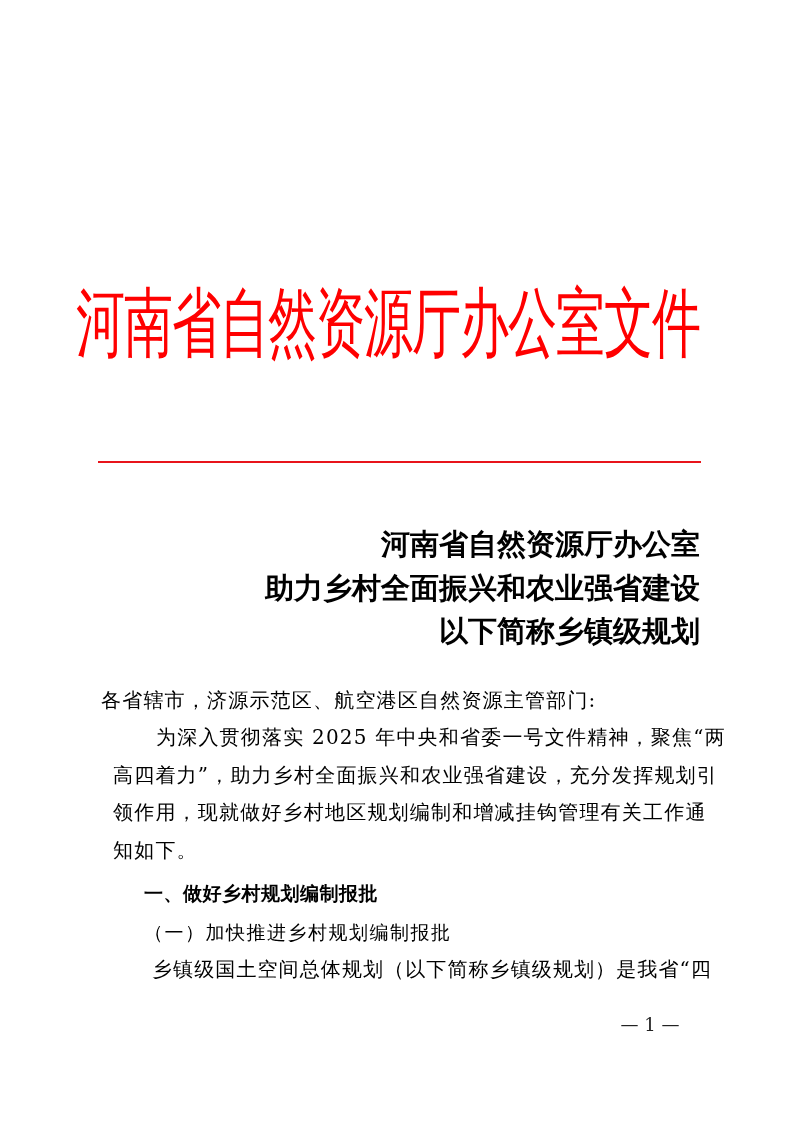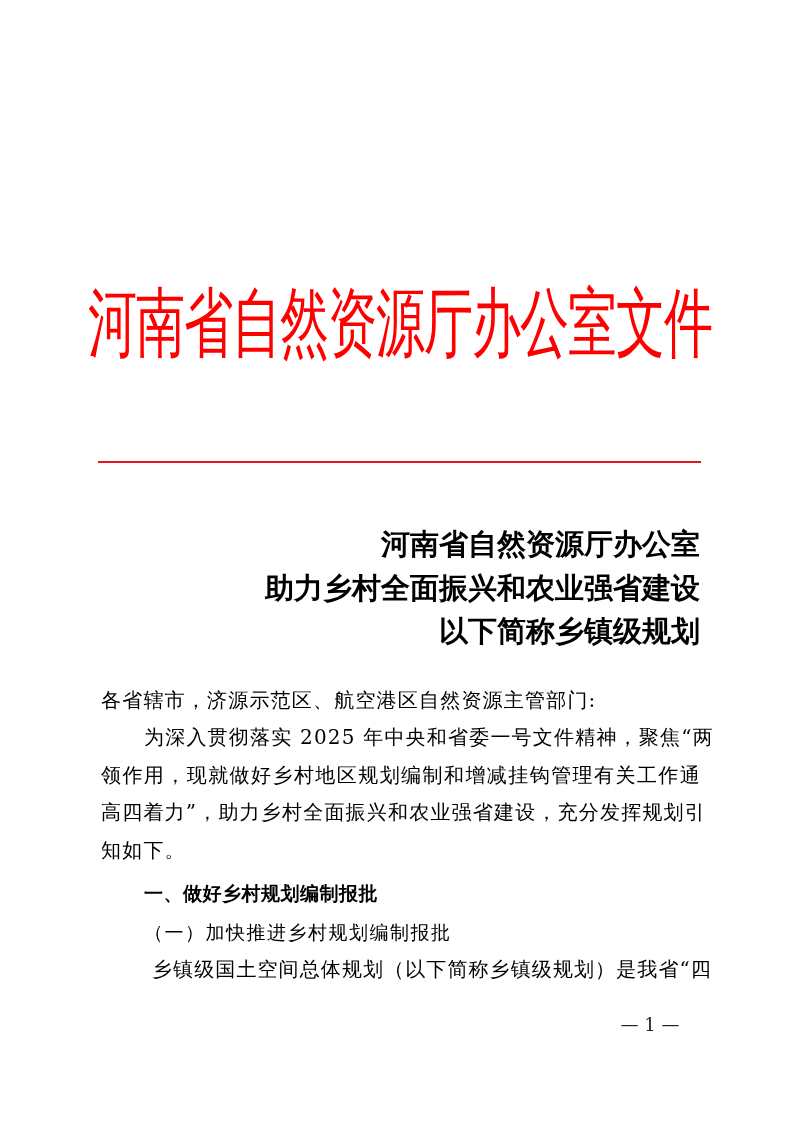--- a/index.html
+++ b/index.html
@@ -22,21 +22,21 @@
       height: 1132px;
       background: #ffffff;
     }
     .masthead {
       position: absolute;
       left: 100px;
       top: 283px;
       width: 600px;
       height: 80px;
       display: flex;
-      justify-content: center;
+      justify-content: flex-end;
       align-items: center;
     }
     .masthead span {
       display: inline-block;
       color: #ff0000;
       font-family: "DejaVu Serif", "Liberation Serif", serif;
       font-size: 49px;
       line-height: 49px;
       letter-spacing: -1px;
       transform: scaleY(1.55);
@@ -95,20 +95,21 @@
       white-space: nowrap;
     }
     .para {
       top: 719px;
     }
     .para .line {
       display: block;
       white-space: nowrap;
       text-align: justify;
       text-align-last: justify;
+      margin-left: 12px;
     }
     .para .line.first {
       padding-left: 43px;
     }
     .para .line.last {
       text-align-last: left;
     }
     .heading-1 {
       position: absolute;
       left: 144px;
@@ -171,22 +172,22 @@
   <div class="title-block">
     <div class="title-line">河南省自然资源厅办公室</div>
     <div class="title-line">助力乡村全面振兴和农业强省建设</div>
     <div class="title-line">以下简称乡镇级规划</div>
   </div>
 
   <div class="body-text salutation">各省辖市，济源示范区、航空港区自然资源主管部门:</div>
 
   <div class="body-text para">
     <span class="line first">为深入贯彻落实 2025 年中央和省委一号文件精神，聚焦“两</span>
+    <span class="line">高四着力”，助力乡村全面振兴和农业强省建设，充分发挥规划引</span>
     <span class="line">领作用，现就做好乡村地区规划编制和增减挂钩管理有关工作通</span>
-    <span class="line">高四着力”，助力乡村全面振兴和农业强省建设，充分发挥规划引</span>
     <span class="line last">知如下。</span>
   </div>
 
   <div class="heading-1">一、做好乡村规划编制报批</div>
 
   <div class="heading-2">（一）加快推进乡村规划编制报批</div>
 
   <div class="last-para">乡镇级国土空间总体规划（以下简称乡镇级规划）是我省“四</div>
 
   <div class="page-number">— 1 —</div>

